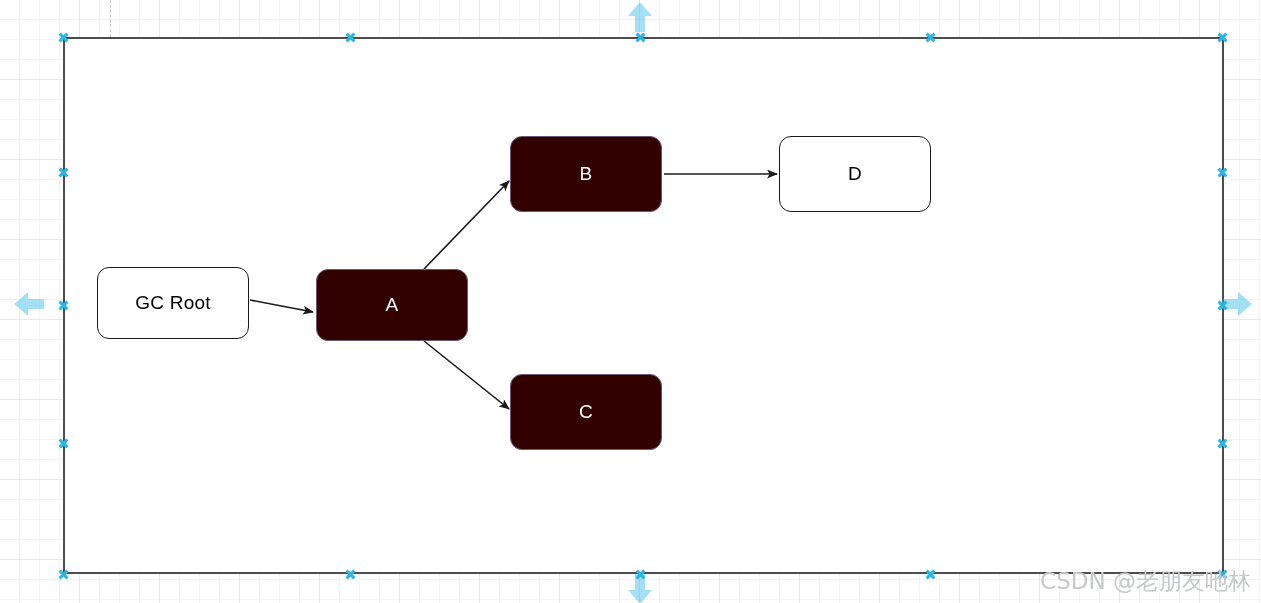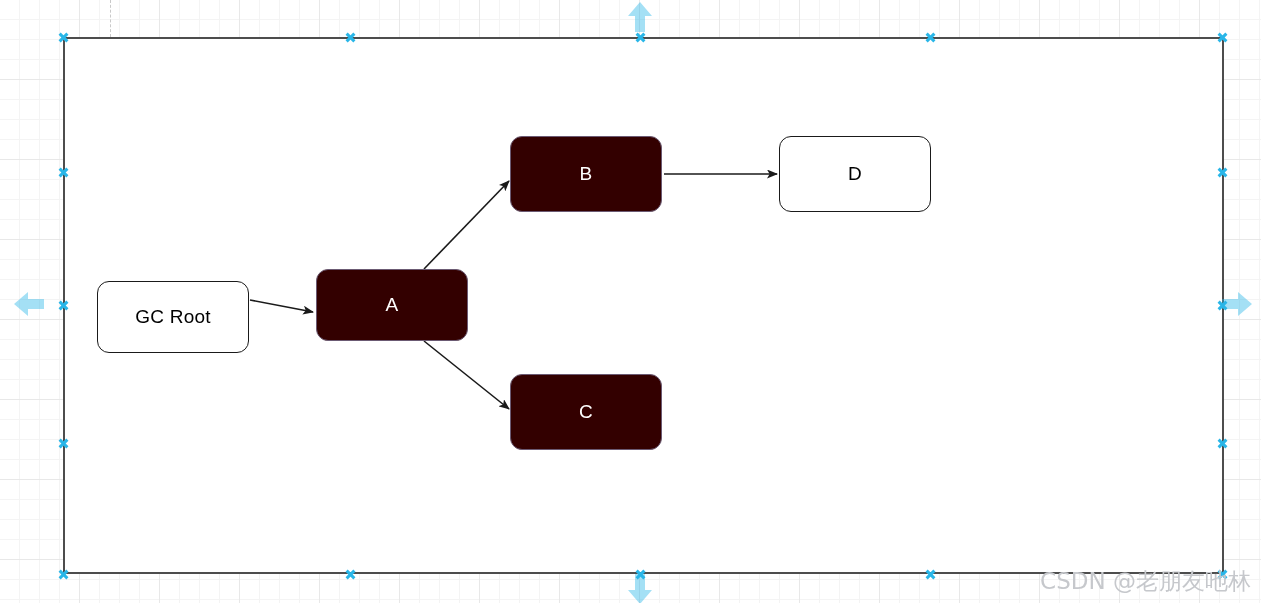--- a/index.html
+++ b/index.html
@@ -137,21 +137,21 @@
     </defs>
     <g id="edge-group">
         <line x1="250" y1="300" x2="313" y2="312" stroke="#1a1a1a" stroke-width="1.6" marker-end="url(#arrowhead)"></line>
         <line x1="424" y1="269" x2="509" y2="181" stroke="#1a1a1a" stroke-width="1.6" marker-end="url(#arrowhead)"></line>
         <line x1="424" y1="341" x2="509" y2="409" stroke="#1a1a1a" stroke-width="1.6" marker-end="url(#arrowhead)"></line>
         <line x1="664" y1="174" x2="777" y2="174" stroke="#1a1a1a" stroke-width="1.6" marker-end="url(#arrowhead)"></line>
       </g>
   </svg>
 
   <div id="node-layer">
-      <div class="node light" style="left: 97px; top: 281px; width: 152px; height: 72px; background: rgb(255, 255, 255); border-color: rgb(26, 26, 26); color: rgb(0, 0, 0); text-align: center;">
+      <div class="node light" style="left: 97px; top: 267px; width: 152px; height: 72px; background: rgb(255, 255, 255); border-color: rgb(26, 26, 26); color: rgb(0, 0, 0); text-align: center;">
         <span>GC Root</span>
       </div>
       <div class="node dark" style="left: 316px; top: 269px; width: 152px; height: 72px; background: rgb(51, 0, 0); border-color: rgb(107, 90, 115); color: rgb(255, 255, 255);">
         <span>A</span>
       </div>
       <div class="node dark" style="left: 510px; top: 136px; width: 152px; height: 76px; background: rgb(51, 0, 0); border-color: rgb(107, 90, 115); color: rgb(255, 255, 255);">
         <span>B</span>
       </div>
       <div class="node dark" style="left: 510px; top: 374px; width: 152px; height: 76px; background: rgb(51, 0, 0); border-color: rgb(107, 90, 115); color: rgb(255, 255, 255);">
         <span>C</span>

